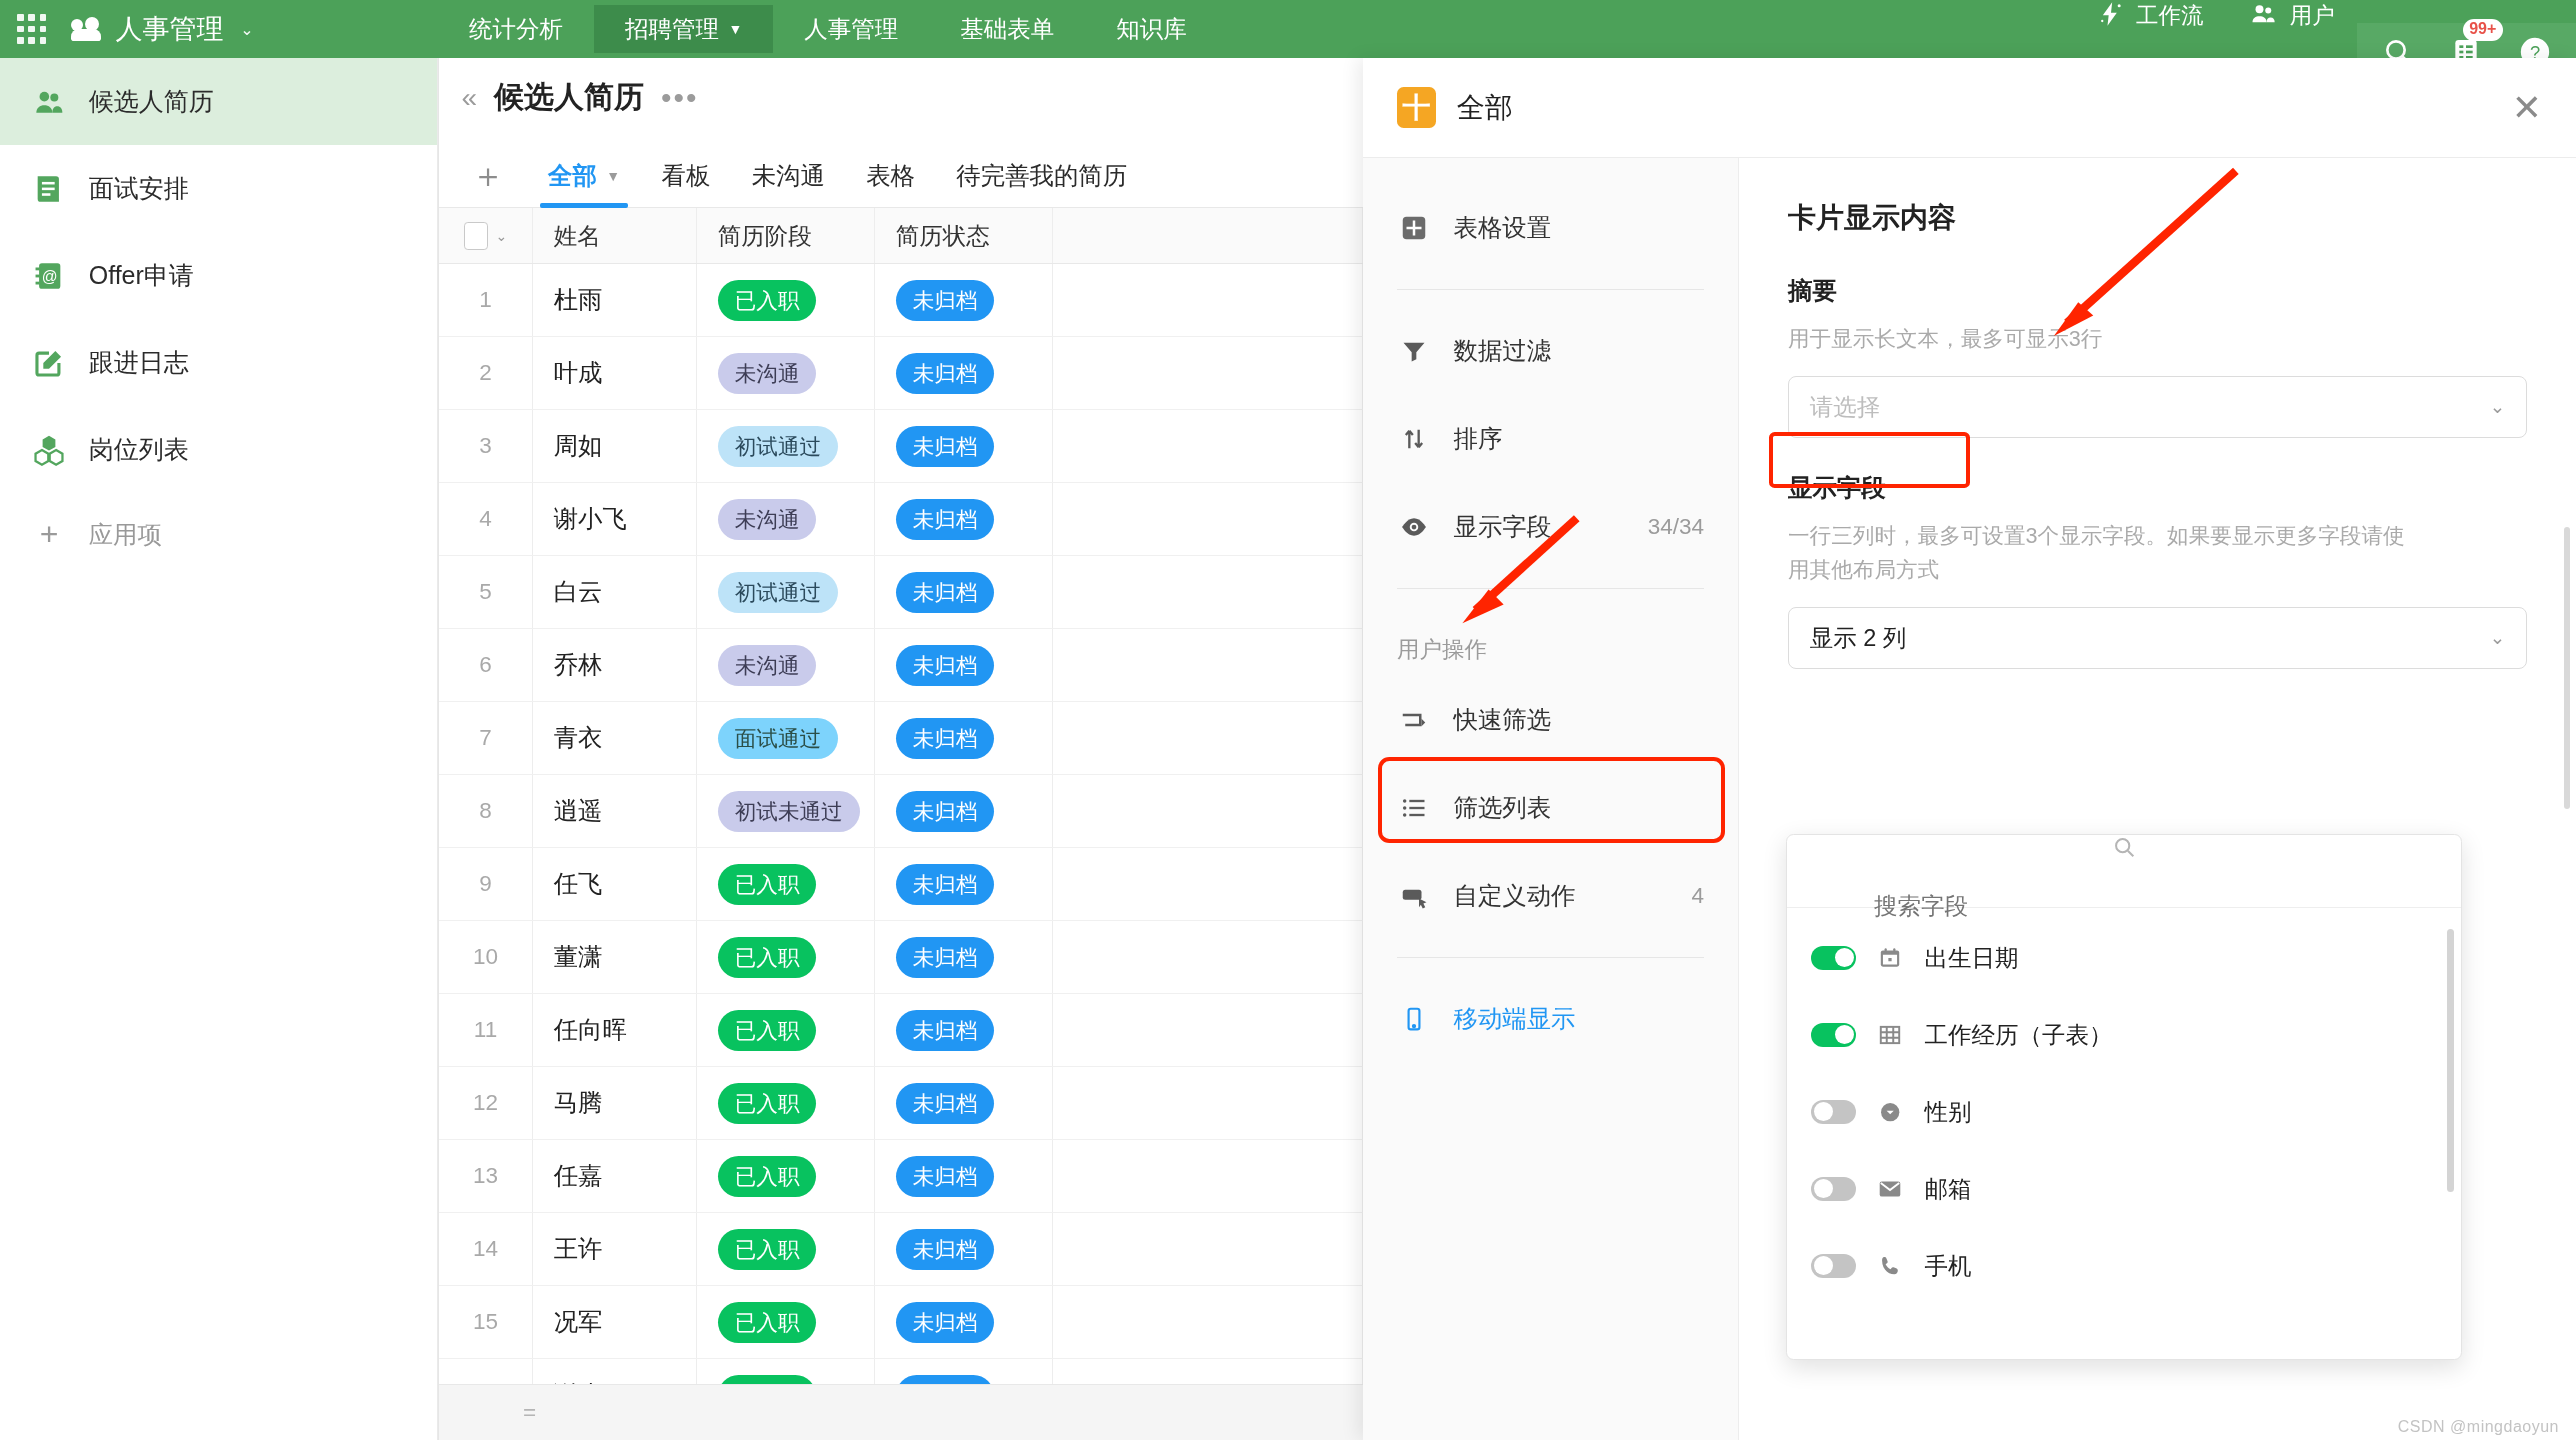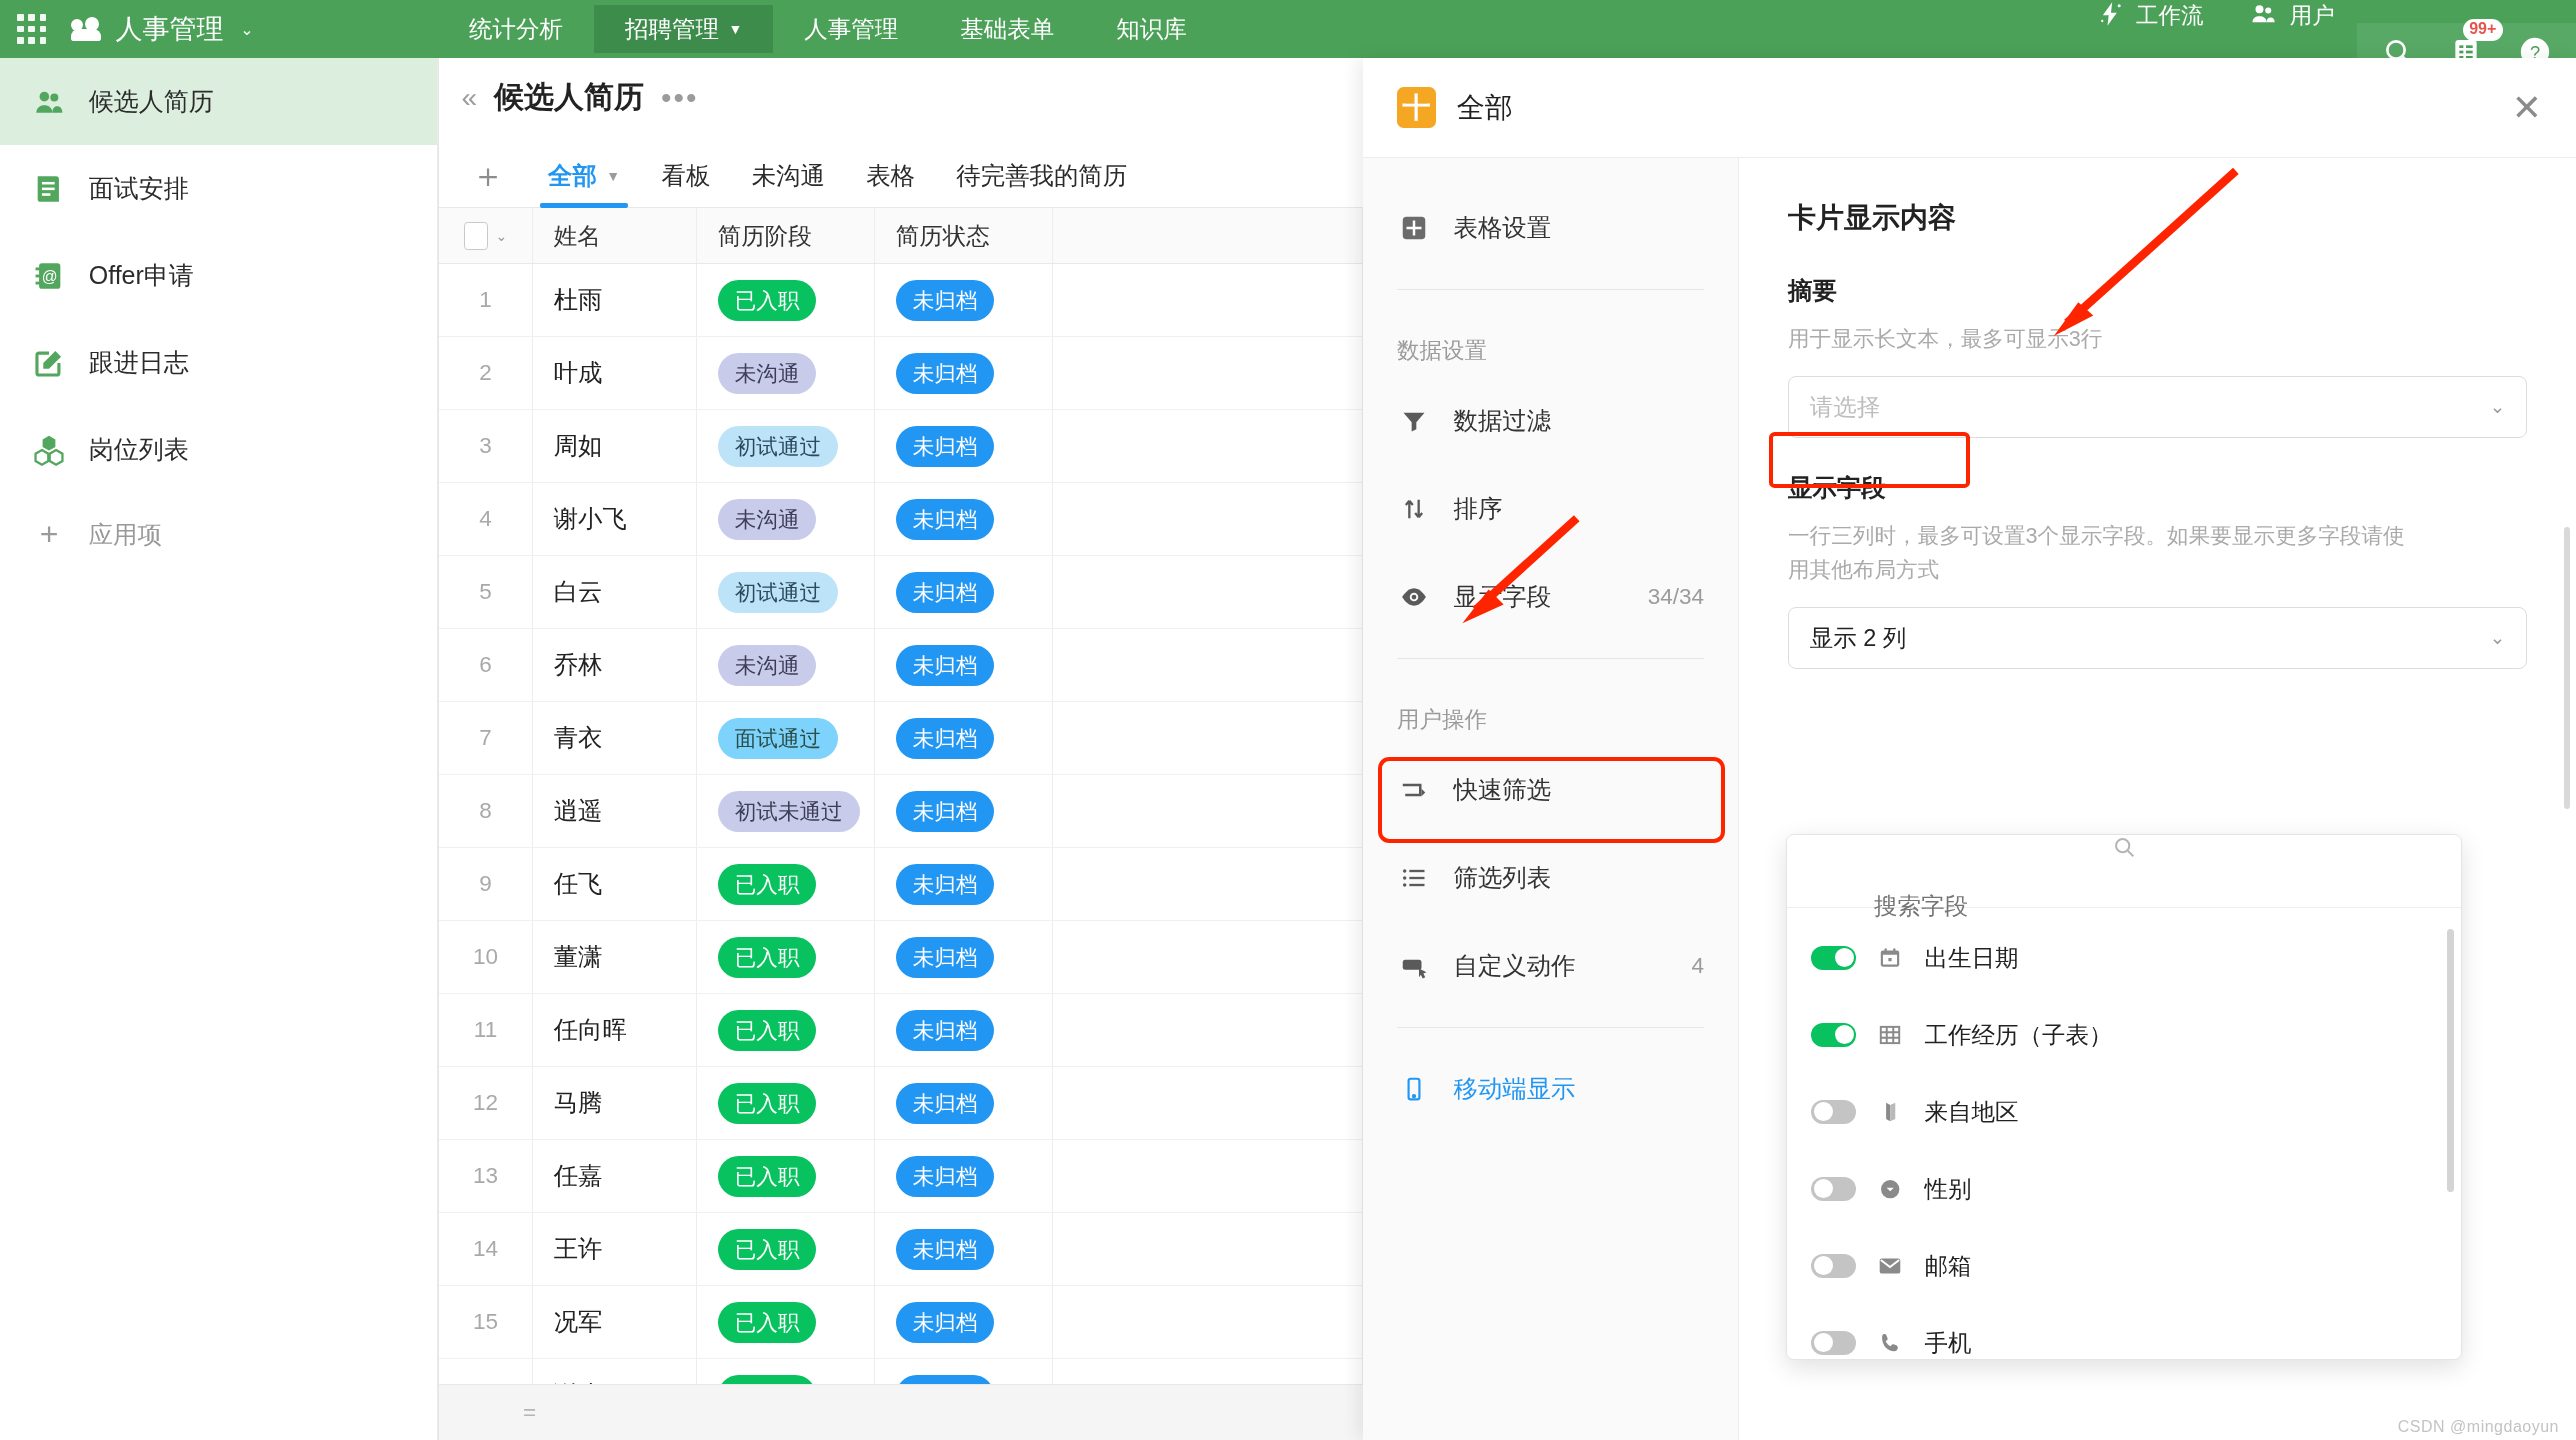--- a/index.html
+++ b/index.html
@@ -548,21 +548,20 @@
           <span class="pm-ico">
             <svg width="30" height="30" viewBox="0 0 24 24">
                 <rect x="3" y="3" width="18" height="18" rx="3" fill="#6b6b6b"></rect>
                 <rect x="11" y="6" width="2" height="12" fill="#fff"></rect>
                 <rect x="6" y="11" width="12" height="2" fill="#fff"></rect>
               </svg>
           </span>
           <span>表格设置</span>
         </div>
         <div class="pm-div"></div>
-        <div class="pm-sect">数据设置</div>
 
         <div class="pm-item">
           <span class="pm-ico">
               <svg width="28" height="28" viewBox="0 0 24 24">
                 <path d="M3 5h18l-7 8v6l-4 2v-8z" fill="#5a5a5a"></path>
               </svg>
             </span>
           <span>数据过滤</span>
         </div>
         <div class="pm-item">
@@ -693,32 +692,20 @@
                     <path d="M3.5 9.5h17M3.5 14.5h17M9 4.5v15M15 4.5v15"></path>
                   </svg>
                 </span>
                 <span class="fname">工作经历（子表）</span>
               </div>
               <div class="dd-item">
                 <span class="toggle ">
                   <i></i>
                 </span>
                 <span class="fico">
-                  <svg width="24.4" height="26" viewBox="0 0 24 24">
-                    <path d="M8 3l4 2v16l-4-2z" fill="#8a8a8a"></path>
-                    <path d="M12 5l5-2v16l-5 2z" fill="#b9b9b9"></path>
-                  </svg>
-                </span>
-                <span class="fname">来自地区</span>
-              </div>
-              <div class="dd-item">
-                <span class="toggle ">
-                  <i></i>
-                </span>
-                <span class="fico">
                   <svg width="24.4" height="24.4" viewBox="0 0 24 24">
                     <circle cx="12" cy="12" r="9" fill="#8a8a8a"></circle>
                     <path d="M8.5 10.5l3.5 3.5 3.5-3.5z" fill="#fff"></path>
                   </svg>
                 </span>
                 <span class="fname">性别</span>
               </div>
               <div class="dd-item">
                 <span class="toggle ">
                   <i></i>

